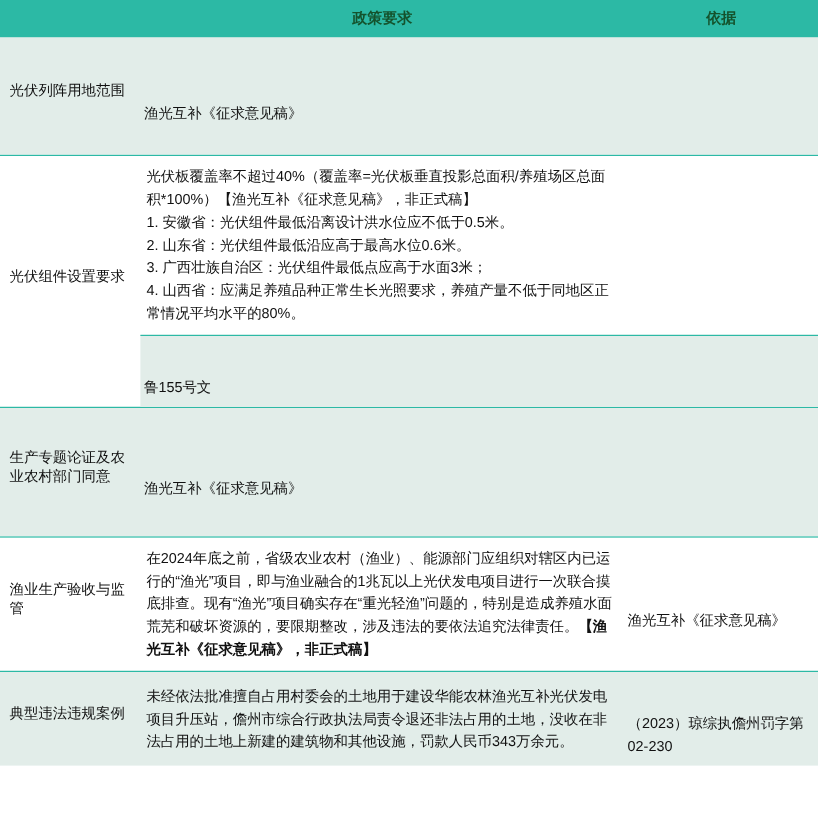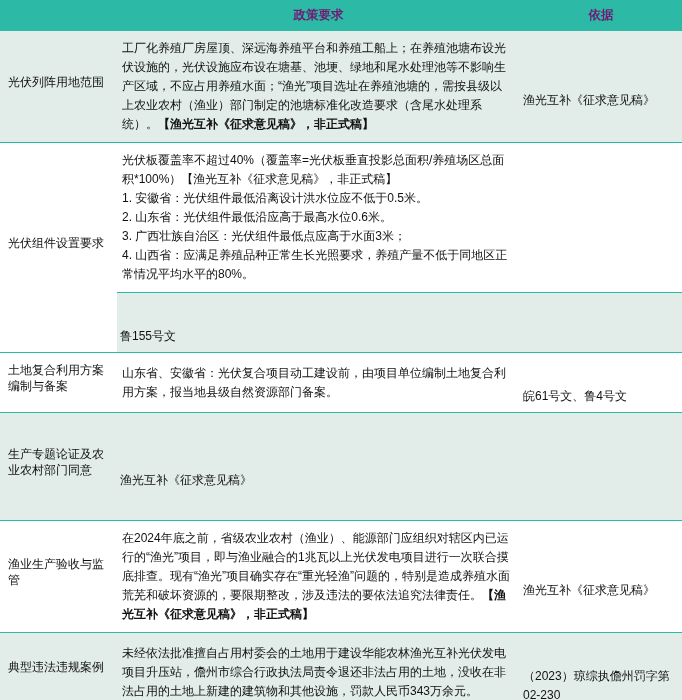--- a/index.html
+++ b/index.html
@@ -16,21 +16,21 @@
     overflow: hidden;
     font-size: 12px;
     line-height: 19px;
   }
   
   .thead {
     display: grid;
     grid-template-columns: 117px 403px 162px;
     height: 30px;
     background: var(--accent, #2cb9a5);
-    color: #701a75;
+    color: #14532d;
     font-weight: bold;
     font-size: 12.5px;
     align-items: center;
   }
   .thead .hcell { text-align: center; }
   
   .trow {
     display: grid;
     grid-template-columns: 117px 403px 162px;
     border-top: 1px solid var(--accent, #2cb9a5);
@@ -87,45 +87,39 @@
 <div class="policy-table">
 
   <div class="thead">
     <div class="hcell"></div>
     <div class="hcell">政策要求</div>
     <div class="hcell">依据</div>
   </div>
 
   <div class="trow alt h-r1">
     <div class="cell cell-label">光伏列阵用地范围</div>
-    <div class="cell cell-content"><div><span>工厂化养殖厂房屋顶、深远海养殖平台和养殖工船上；在养殖池塘布设光伏设施的，光伏设施应布设在塘基、池埂、绿地和尾水处理池等不影响生产区域，不应占用养殖水面；“渔光”项目选址在养殖池塘的，需按县级以上农业农村（渔业）部门制定的池塘标准化改造要求（含尾水处理系统）。</span><span class="bold-seg">【渔光互补《征求意见稿》，非正式稿】</span></div></div>
     <div class="cell cell-basis">渔光互补《征求意见稿》</div>
   </div>
 
   <div class="trow-span">
     <div class="cell cell-label">光伏组件设置要求</div>
     <div class="subrows">
       <div class="subrow">
         <div class="cell cell-content h-r2a"><div><span>光伏板覆盖率不超过40%（覆盖率=光伏板垂直投影总面积/养殖场区总面积*100%）【渔光互补《征求意见稿》，非正式稿】
 1. 安徽省：光伏组件最低沿离设计洪水位应不低于0.5米。
 2. 山东省：光伏组件最低沿应高于最高水位0.6米。
 3. 广西壮族自治区：光伏组件最低点应高于水面3米；
 4. 山西省：应满足养殖品种正常生长光照要求，养殖产量不低于同地区正常情况平均水平的80%。</span></div></div>
       </div>
       <div class="subrow">
         <div class="cell cell-basis">鲁155号文</div>
       </div>
     </div>
   </div>
 
-  <div class="trow plain h-r3">
-    <div class="cell cell-label">土地复合利用方案编制与备案</div>
-    <div class="cell cell-content"><div><span>山东省、安徽省：光伏复合项目动工建设前，由项目单位编制土地复合利用方案，报当地县级自然资源部门备案。</span><span class="bold-seg"></span></div></div>
-    <div class="cell cell-basis">皖61号文、鲁4号文</div>
-  </div>
 
   <div class="trow alt h-r4">
     <div class="cell cell-label">生产专题论证及农业农村部门同意</div>
     <div class="cell cell-basis">渔光互补《征求意见稿》</div>
   </div>
 
   <div class="trow plain h-r5">
     <div class="cell cell-label">渔业生产验收与监管</div>
     <div class="cell cell-content"><div><span>在2024年底之前，省级农业农村（渔业）、能源部门应组织对辖区内已运行的“渔光”项目，即与渔业融合的1兆瓦以上光伏发电项目进行一次联合摸底排查。现有“渔光”项目确实存在“重光轻渔”问题的，特别是造成养殖水面荒芜和破坏资源的，要限期整改，涉及违法的要依法追究法律责任。</span><span class="bold-seg">【渔光互补《征求意见稿》，非正式稿】</span></div></div>
     <div class="cell cell-basis">渔光互补《征求意见稿》</div>

